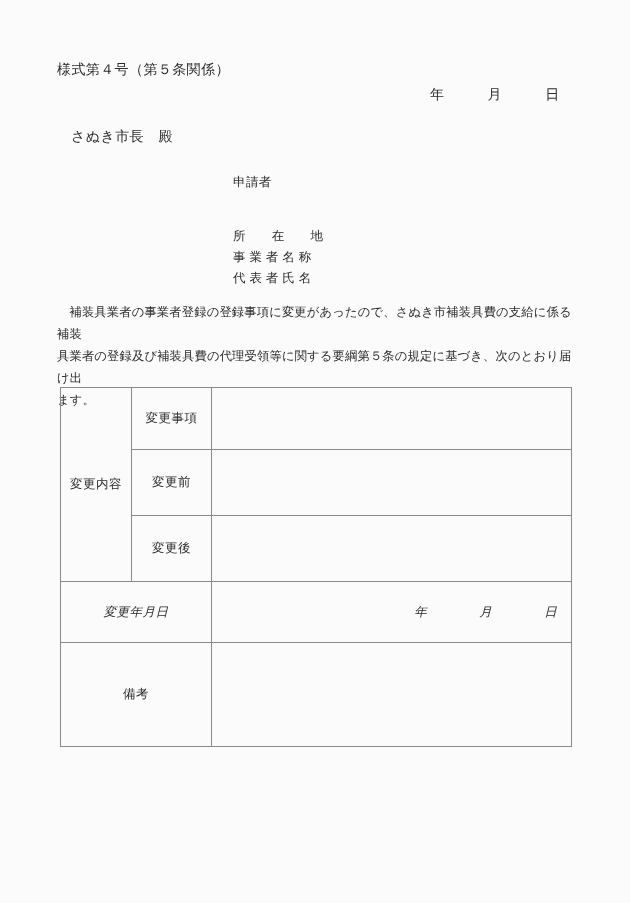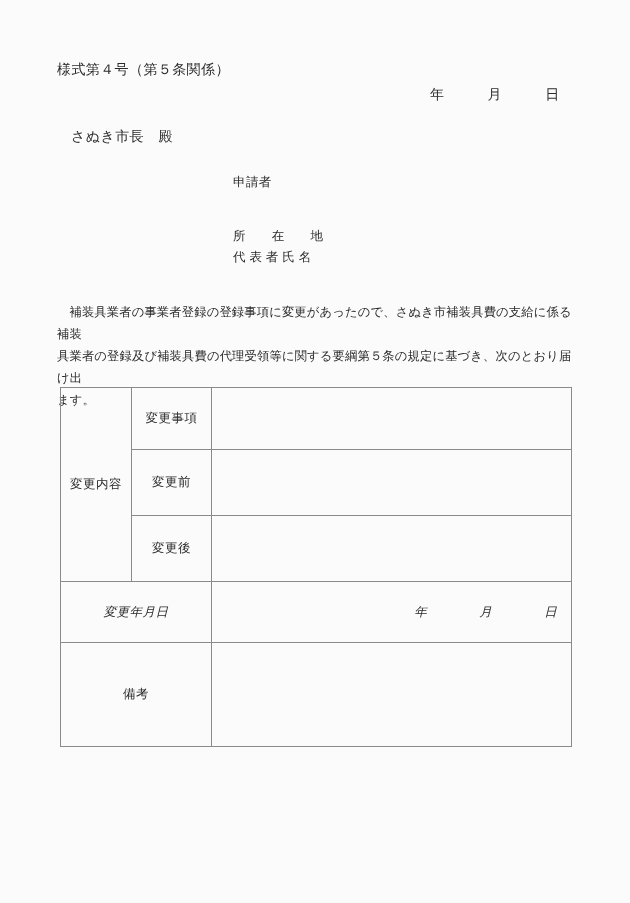--- a/index.html
+++ b/index.html
@@ -137,20 +137,24 @@
   <div class="ln form-no">様式第４号（第５条関係）</div>
 
   <div class="ln date-line">年　　　月　　　日</div>
 
   <div class="ln addressee">さぬき市長　殿</div>
 
   <div class="applicant-block">
     <div class="applicant-row">
       <span class="applicant-tag">申請者</span>
       <span>所　　在　　地</span>
+    </div>
+    <div class="applicant-row">
+      <span class="applicant-tag"></span>
+      <span>事 業 者 名 称</span>
     </div>
     <div class="applicant-row">
       <span class="applicant-tag"></span>
       <span>代 表 者 氏 名</span>
     </div>
   </div>
 
 
   <div class="body-para">
     <p>　補装具業者の事業者登録の登録事項に変更があったので、さぬき市補装具費の支給に係る補装</p>

